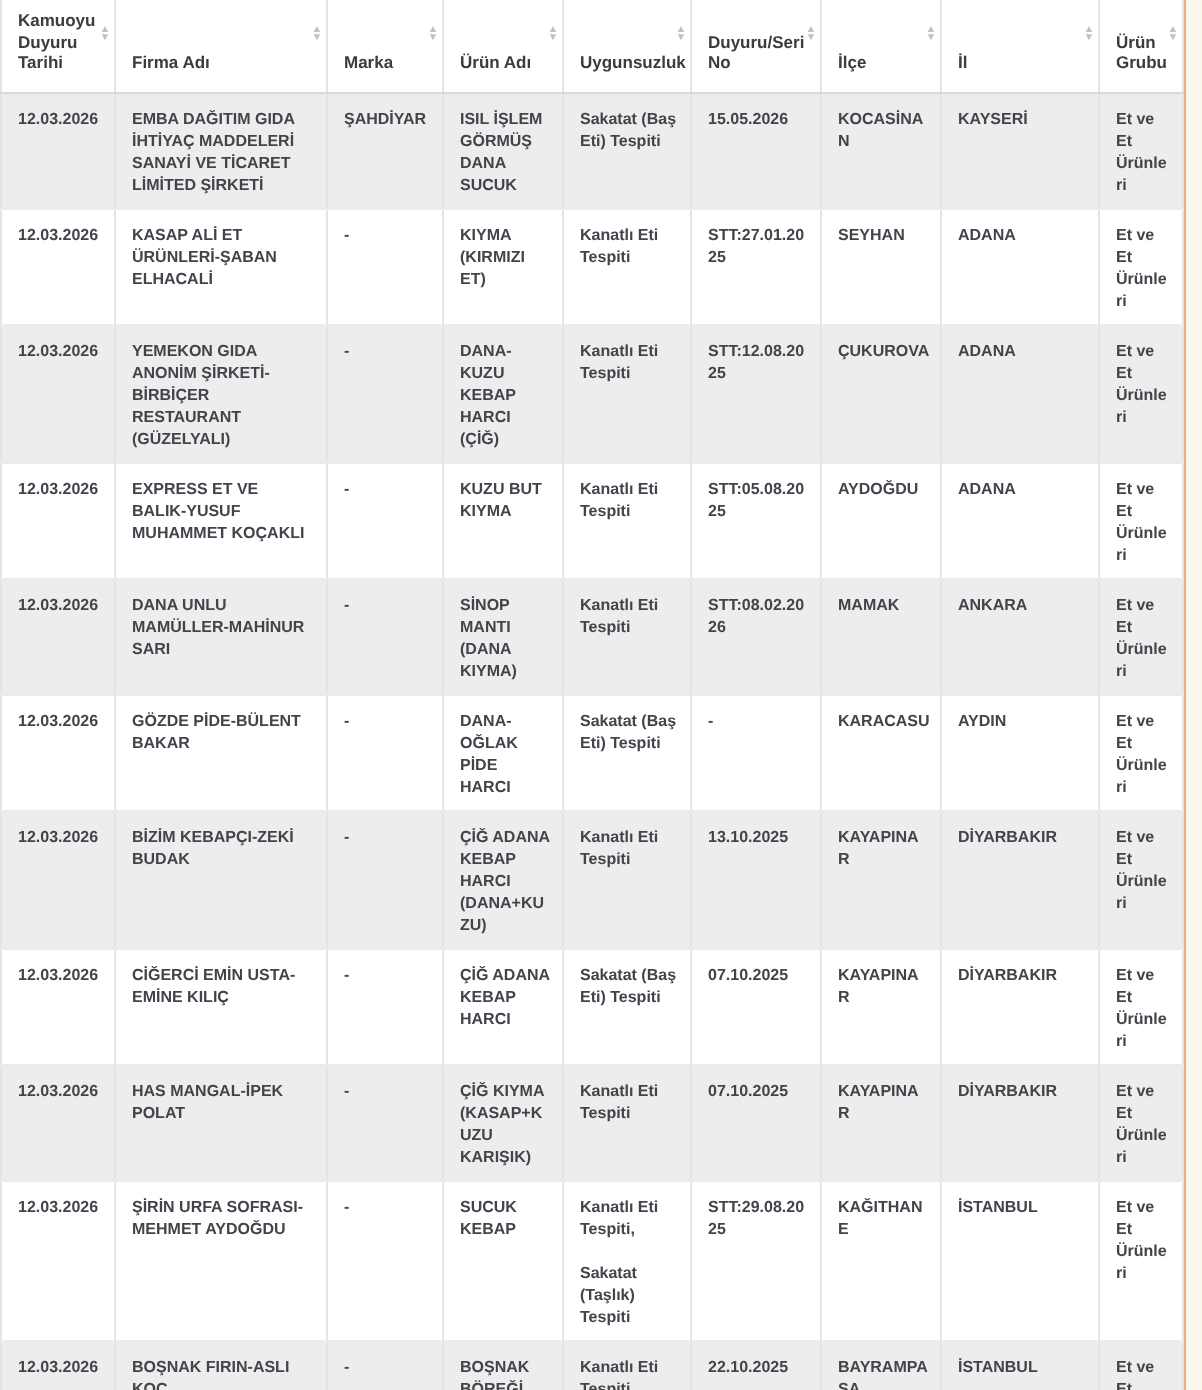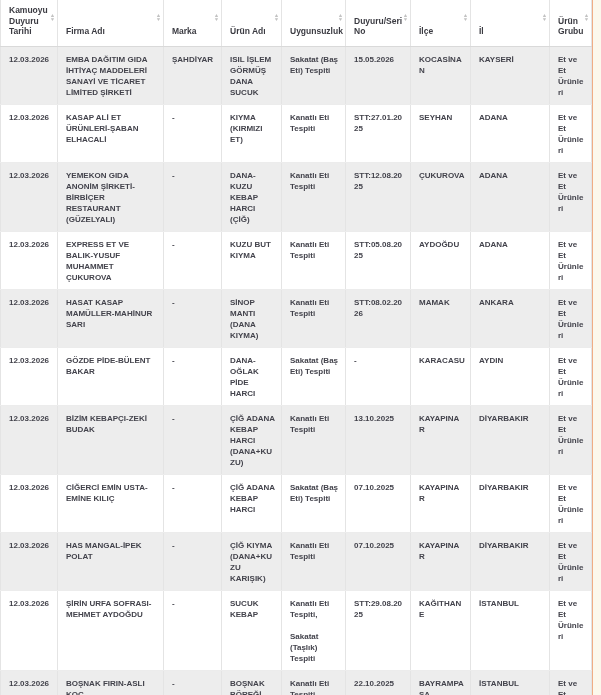--- a/index.html
+++ b/index.html
@@ -178,32 +178,32 @@
             <td>-</td>
             <td>DANA-KUZU KEBAP HARCI (ÇİĞ)</td>
             <td>Kanatlı Eti Tespiti</td>
             <td>STT:12.08.2025</td>
             <td>ÇUKUROVA</td>
             <td>ADANA</td>
             <td>Et ve Et Ürünleri</td>
           </tr>
           <tr class="even" style="height: 30px;">
             <td>12.03.2026</td>
-            <td>EXPRESS ET VE BALIK-YUSUF MUHAMMET ÇUKUROVA</td>
+            <td>EXPRESS ET VE BALIK-YUSUF MUHAMMET KOÇAKLI</td>
             <td>-</td>
             <td>KUZU BUT KIYMA</td>
             <td>Kanatlı Eti Tespiti</td>
             <td>STT:05.08.2025</td>
             <td>AYDOĞDU</td>
             <td>ADANA</td>
             <td>Et ve Et Ürünleri</td>
           </tr>
           <tr class="odd" style="height: 44px;">
             <td>12.03.2026</td>
-            <td>HASAT KASAP MAMÜLLER-MAHİNUR SARI</td>
+            <td>DANA UNLU MAMÜLLER-MAHİNUR SARI</td>
             <td>-</td>
             <td>SİNOP MANTI (DANA KIYMA)</td>
             <td>Kanatlı Eti Tespiti</td>
             <td>STT:08.02.2026</td>
             <td>MAMAK</td>
             <td>ANKARA</td>
             <td>Et ve Et Ürünleri</td>
           </tr>
           <tr class="even" style="height: 30px;">
             <td>12.03.2026</td>
@@ -235,21 +235,21 @@
             <td>Sakatat (Baş Eti) Tespiti</td>
             <td>07.10.2025</td>
             <td>KAYAPINAR</td>
             <td>DİYARBAKIR</td>
             <td>Et ve Et Ürünleri</td>
           </tr>
           <tr class="odd" style="height: 46px;">
             <td>12.03.2026</td>
             <td>HAS MANGAL-İPEK POLAT</td>
             <td>-</td>
-            <td>ÇİĞ KIYMA (DANA+KUZU KARIŞIK)</td>
+            <td>ÇİĞ KIYMA (KASAP+KUZU KARIŞIK)</td>
             <td>Kanatlı Eti Tespiti</td>
             <td>07.10.2025</td>
             <td>KAYAPINAR</td>
             <td>DİYARBAKIR</td>
             <td>Et ve Et Ürünleri</td>
           </tr>
           <tr class="even" style="height: 68px;">
             <td>12.03.2026</td>
             <td>ŞİRİN URFA SOFRASI-MEHMET AYDOĞDU</td>
             <td>-</td>

